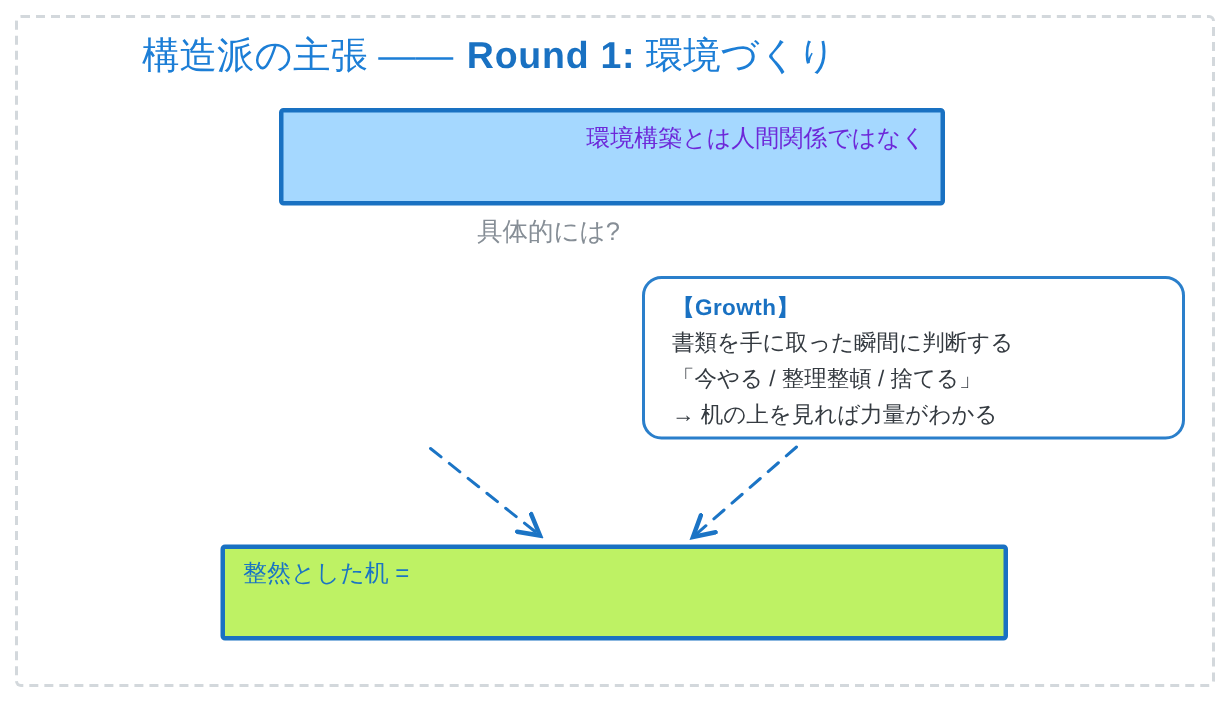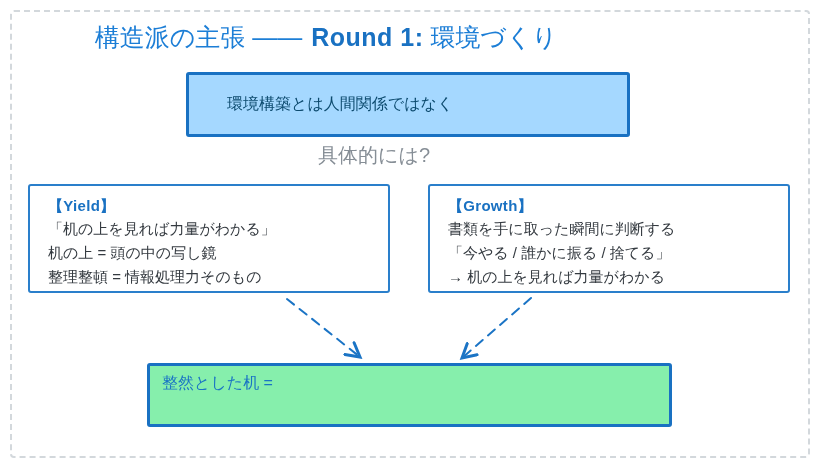--- a/index.html
+++ b/index.html
@@ -25,78 +25,72 @@
   .title .marker{
     font-weight:bold;
     margin:0 7px 0 9px;
     letter-spacing:.5px;
     color:#1971c2;
   }
   .claim-box{
     position:absolute;left:186px;top:72px;width:444px;height:65px;
     background:#a5d8ff;border:3px solid #1971c2;border-radius:3px;
     box-sizing:border-box;
-    padding:16px 10px 0 38px;
-    font-size:16px;line-height:26px;color:#0c4a6e;
+    padding:5px 10px 0 38px;
+    font-size:16px;line-height:26px;color:#6d28d9;text-align:right;
   }
   .connector-label{
     position:absolute;left:318px;top:146px;
-    font-size:20px;line-height:18px;color:#868e96;
+    font-size:17px;line-height:18px;color:#868e96;
   }
   .detail-box{
     position:absolute;top:184px;width:362px;height:109px;
     background:#ffffff;border:2px solid #2a7fcb;border-radius:3px;
     box-sizing:border-box;
     padding:8px 10px 0 18px;
     font-size:15px;line-height:24px;color:#343a40;
   }
   .detail-box.yield{left:28px;}
-  .detail-box.growth{left:428px;}
+  .detail-box.growth{left:428px;border-radius:13px;}
   .box-header{
     font-weight:bold;color:#1971c2;font-size:15px;line-height:23px;
     letter-spacing:.3px;
   }
   .arrows{
     position:absolute;left:0;top:0;width:820px;height:470px;
     pointer-events:none;
   }
   .conclusion-box{
     position:absolute;left:147px;top:363px;width:525px;height:64px;
-    background:#86efac;border:3px solid #1971c2;border-radius:3px;
+    background:#bef264;border:3px solid #1971c2;border-radius:3px;
     box-sizing:border-box;
     padding:5px 10px 0 12px;
     font-size:16px;line-height:24px;color:#1a74c4;
   }
 </style>
 </head>
 <body>
 
 <div class="canvas">
 
   <div class="page-border"></div>
 
   <h1 class="title"><span>構造派の主張 ——</span><span class="marker">Round 1:</span><span>環境づくり</span></h1>
 
   <div class="claim-box">
     <div>環境構築とは人間関係ではなく</div>
   </div>
 
   <div class="connector-label">具体的には?</div>
 
-  <div class="detail-box yield">
-    <div class="box-header">【Yield】</div>
-    <div>「机の上を見れば力量がわかる」</div>
-    <div>机の上 = 頭の中の写し鏡</div>
-    <div>整理整頓 = 情報処理力そのもの</div>
-  </div>
 
   <div class="detail-box growth">
     <div class="box-header">【Growth】</div>
     <div>書類を手に取った瞬間に判断する</div>
-    <div>「今やる / 誰かに振る / 捨てる」</div>
+    <div>「今やる / 整理整頓 / 捨てる」</div>
     <div>→ 机の上を見れば力量がわかる</div>
   </div>
 
   <svg class="arrows" viewBox="0 0 820 470" xmlns="http://www.w3.org/2000/svg">
     <defs>
       <marker id="arrowhead" viewBox="0 0 12 12" refX="10" refY="6" markerWidth="9" markerHeight="9" orient="auto-start-reverse">
         <path d="M1,1 L10,6 L1,11" fill="none" stroke="#1b74c5" stroke-width="2" stroke-linecap="round"></path>
       </marker>
     </defs>
     <line x1="287" y1="299" x2="360" y2="357" stroke="#1b74c5" stroke-width="2" stroke-dasharray="9 7" stroke-linecap="round" marker-end="url(#arrowhead)"></line>

